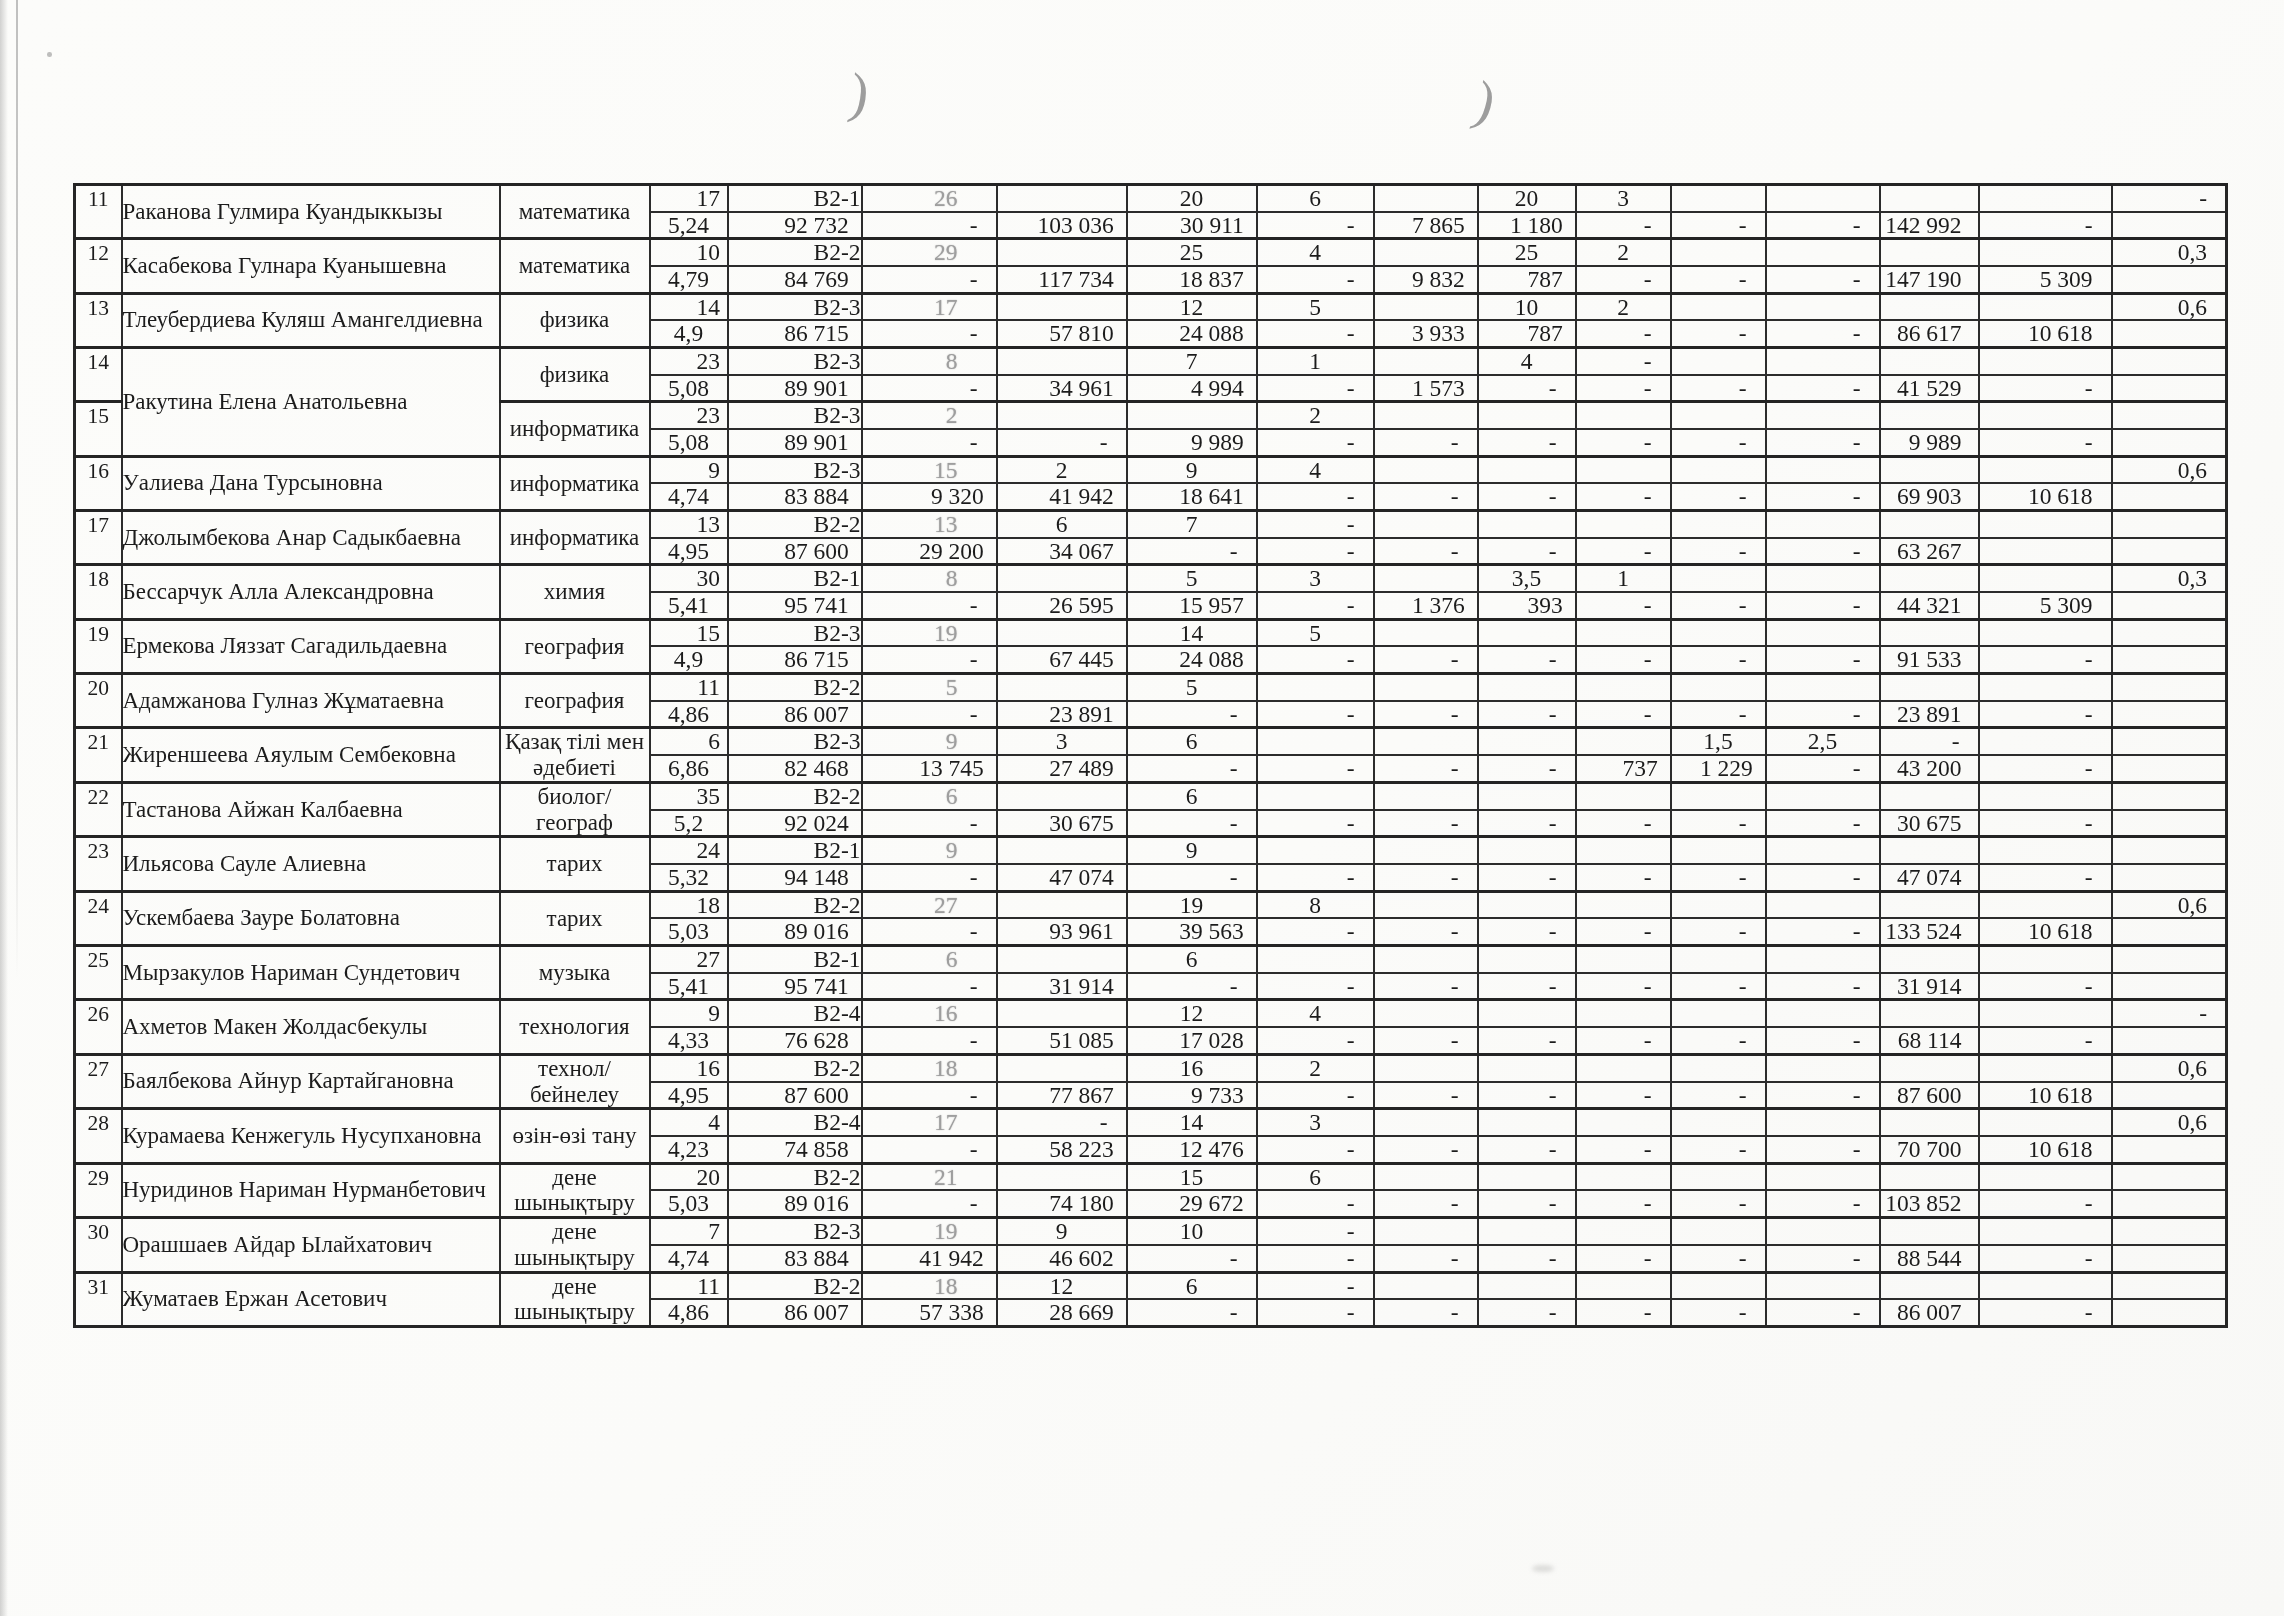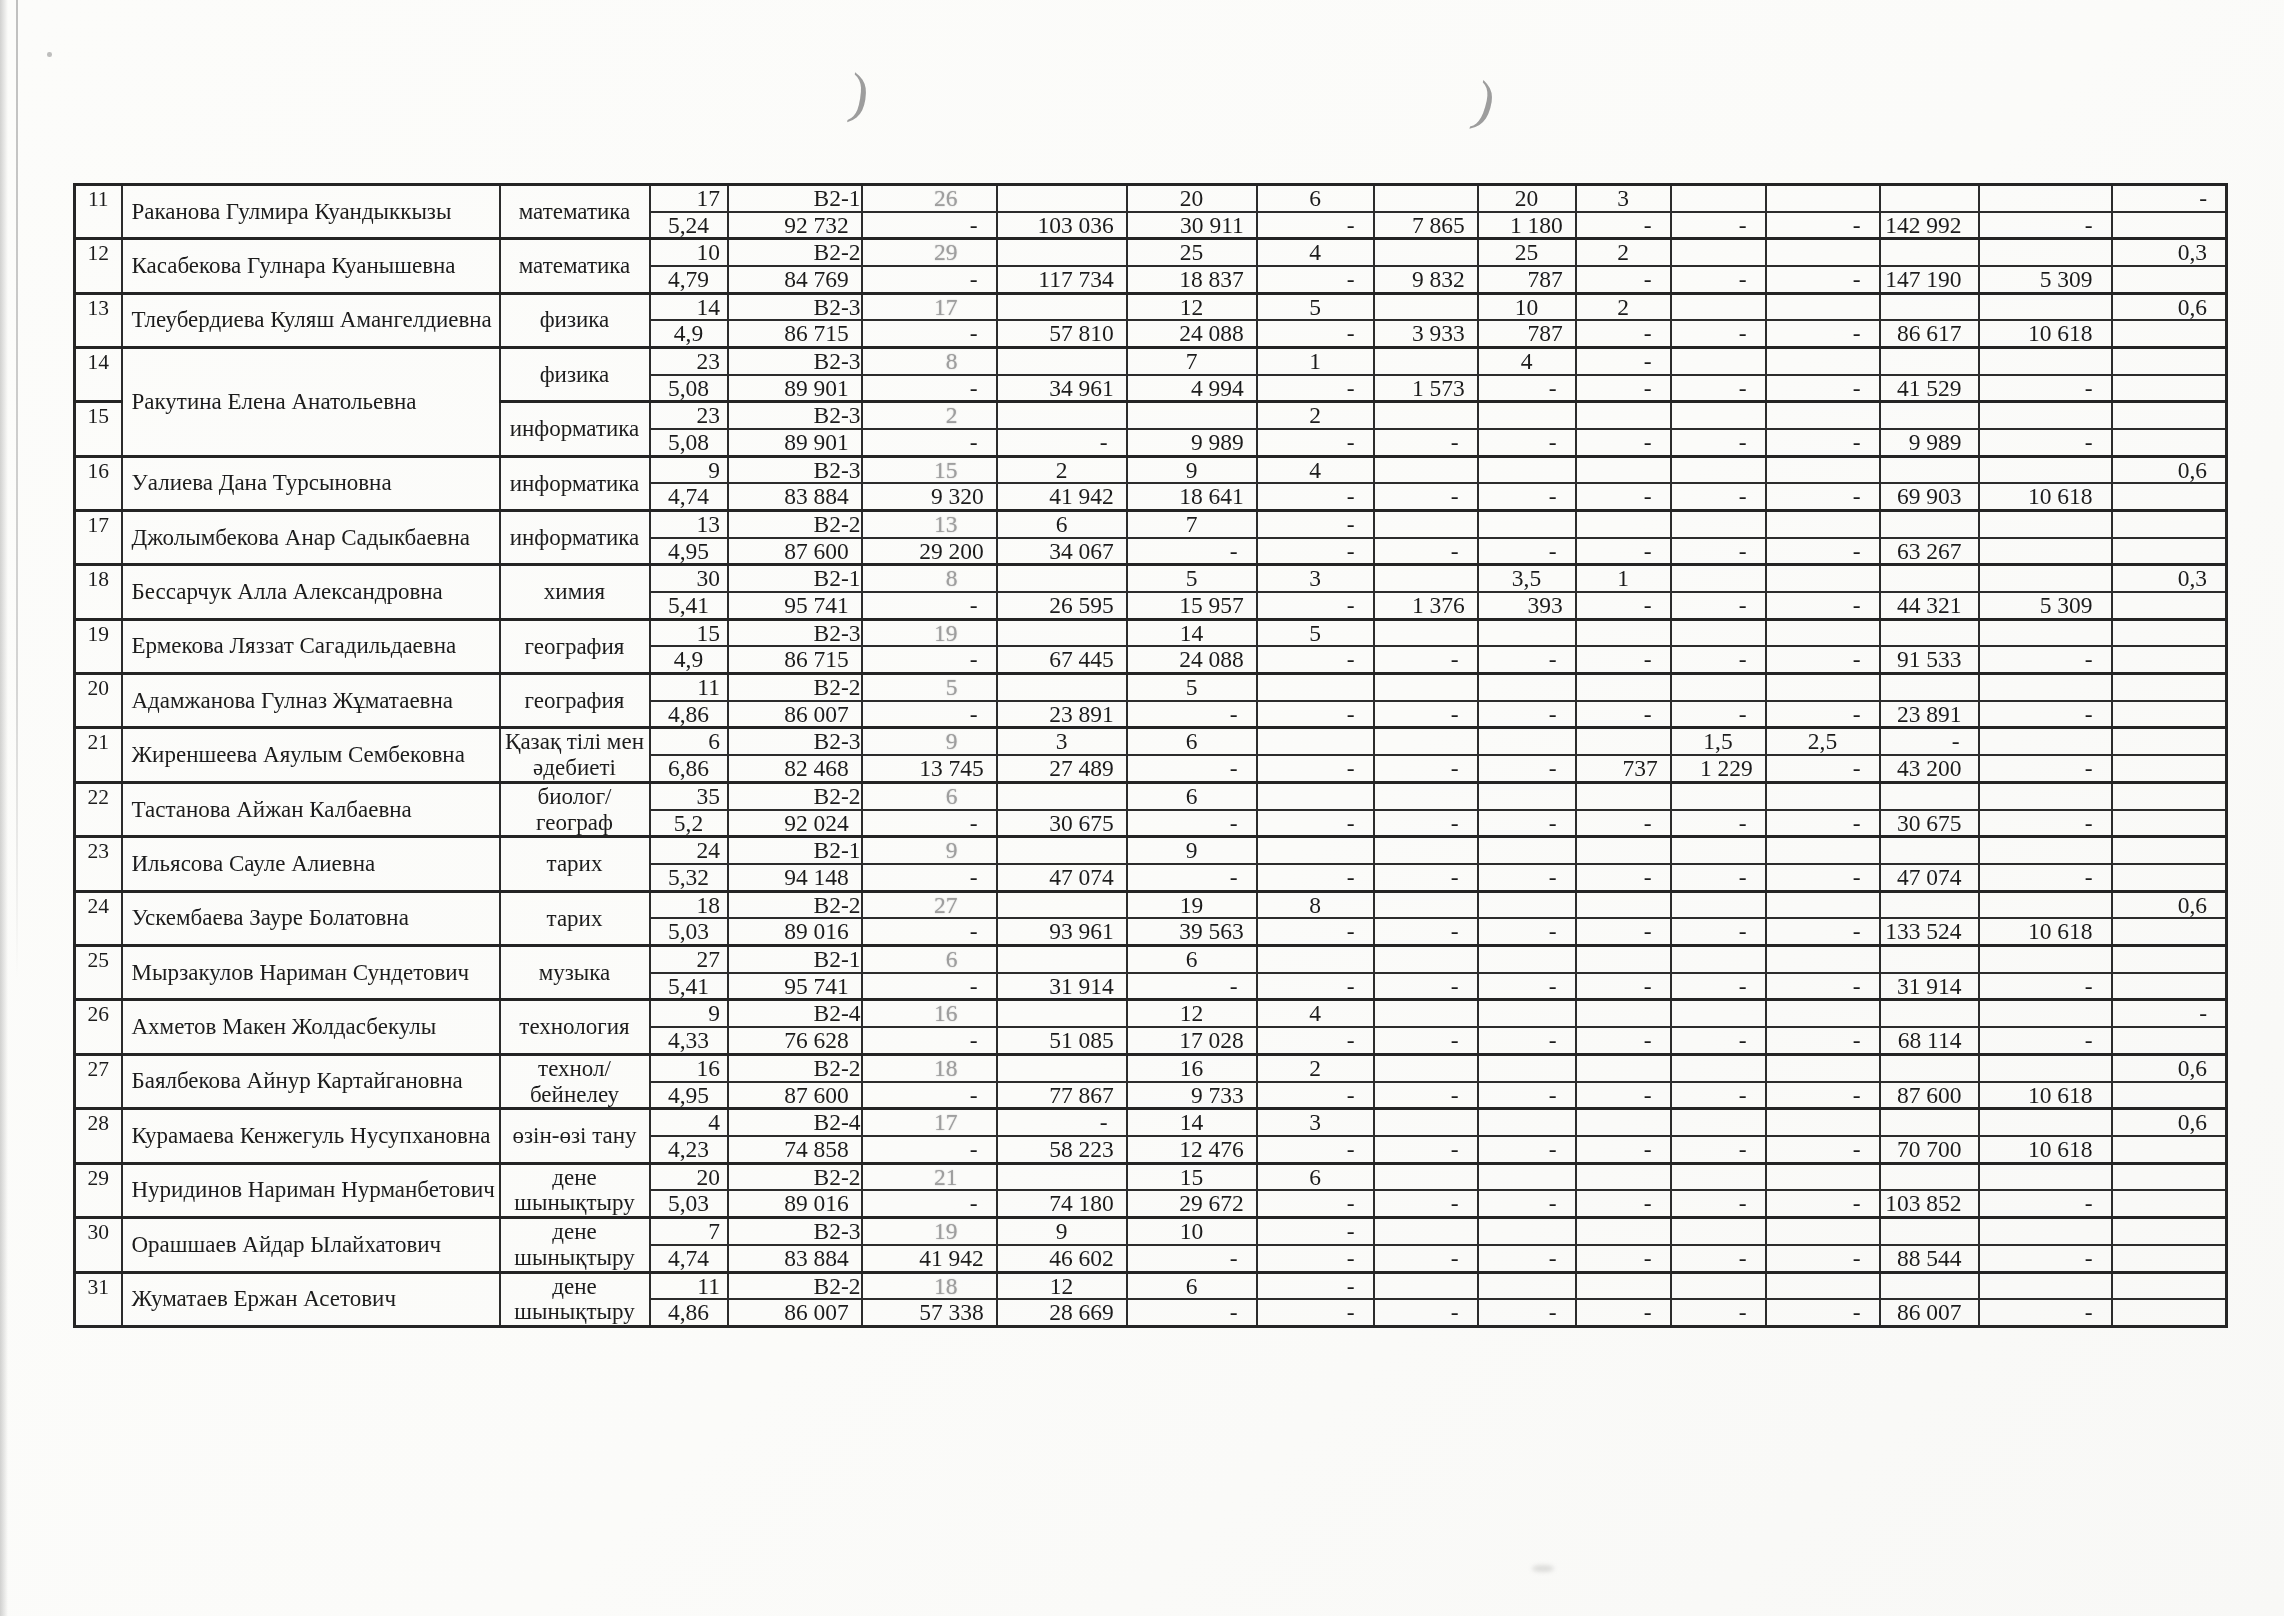--- a/index.html
+++ b/index.html
@@ -13,21 +13,21 @@
   .dot{position:absolute;width:4.6px;height:4.6px;border-radius:50%;background:#8a8a8a;opacity:.55;}
   .smudge{position:absolute;width:22px;height:6.5px;background:#c8c8c6;border-radius:50%;filter:blur(2px);opacity:.6;}
 
   
   #sheet{position:absolute;left:73px;top:183px;}
   table{border-collapse:collapse;table-layout:fixed;width:2154px;border:3.9px solid #262626;}
   tr{height:19px;}
   td{border:2px solid #2c2c2c;padding:0;overflow:hidden;font-size:23.5px;line-height:1.05;vertical-align:middle;}
   tr.rf>td{border-top:3.3px solid #242424;}
   td.num{text-align:center;vertical-align:top;font-size:21.5px;padding-top:2px;}
-  td.name{text-align:left;padding-left:9px;font-size:23px;white-space:nowrap;}
+  td.name{text-align:left;font-size:23px;white-space:nowrap;}
   td.subject{text-align:center;font-size:23px;line-height:1.12;padding:0 3.3px;}
   td.hours{text-align:right;padding-right:6.5px;}
   td.cat{text-align:right;}
   td.load{text-align:right;padding-right:38px;color:#9e9e9e;text-shadow:0 0 1.3px rgba(160,160,160,.8);}
   td.coef{text-align:center;}
   td.cnt{text-align:center;}
   td.val{text-align:right;padding-right:11.7px;}
   td.dash{text-align:right;padding-right:18px;}
   td.tot{text-align:right;padding-right:16px;}
   td.last{text-align:right;padding-right:18px;padding-left:12px;}

